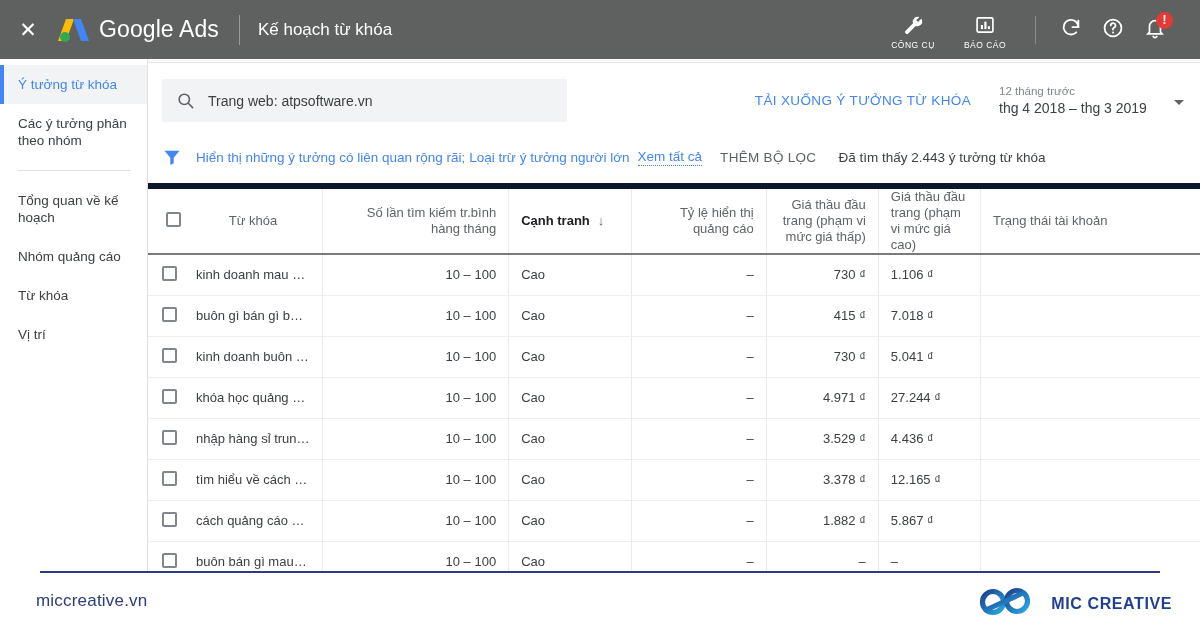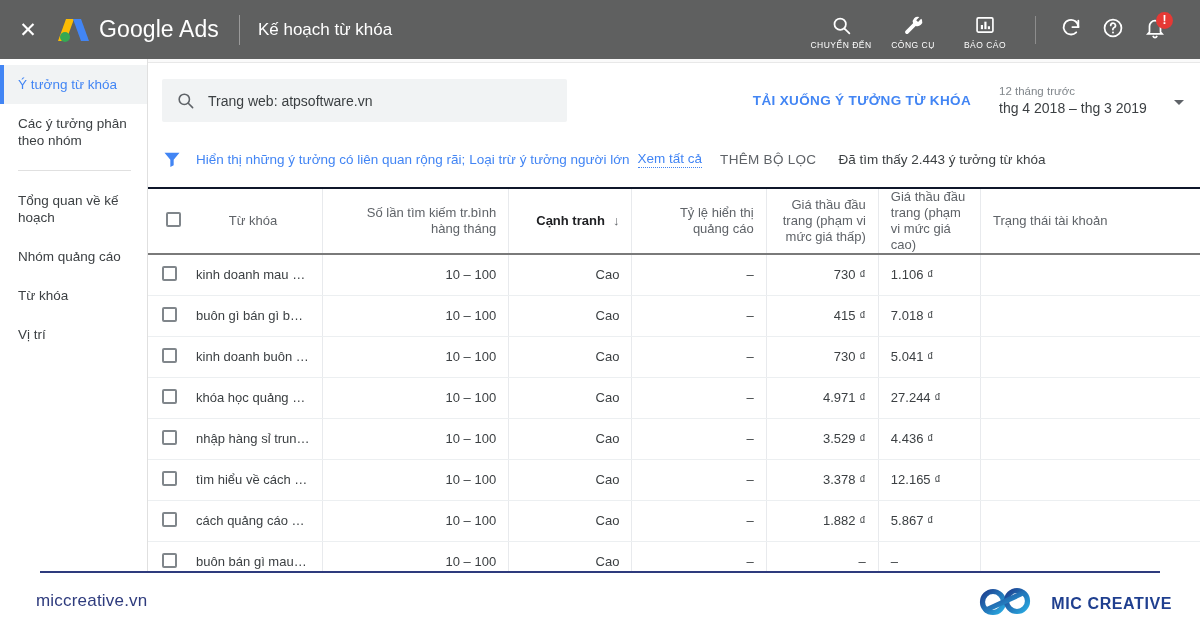--- a/index.html
+++ b/index.html
@@ -90,38 +90,38 @@
   }
   .searchbox {
     width:405px; height:43px; background:#f1f3f4; border-radius:2px;
     display:flex; align-items:center; padding:0 14px; cursor:text;
   }
   .searchbox .mag { color:#5f6368; display:flex; margin-right:13px; }
   .searchbox .sval { font-size:14px; color:#3c4043; }
 
   .dl-btn {
     margin-left:auto; color:#4285f4; font-size:13.5px; letter-spacing:.35px;
-    text-transform:uppercase; cursor:pointer; white-space:nowrap; font-weight:700;
+    text-transform:uppercase; cursor:pointer; white-space:nowrap; font-weight:400;
   }
   .daterange {
     margin-left:28px; width:185px; cursor:pointer; position:relative;
     padding-right:22px;
   }
   .dr-top { font-size:11.5px; color:#80868b; line-height:15px; }
   .dr-main { font-size:14px; color:#3c4043; line-height:18px; white-space:nowrap; }
   .dr-caret {
     position:absolute; right:0; top:16px;
     width:0;height:0;border-left:5px solid transparent;border-right:5px solid transparent;
     border-top:5px solid #5f6368;
   }
 
   .filterrow {
     position:absolute; top:72px; left:0; right:0; height:58px;
     display:flex; align-items:center; padding-left:14px; background:#fff;
-    border-bottom:2px solid #0f172a;
+    border-bottom:6px solid #0f172a;
   }
   .funnel { margin-right:14px; display:flex; align-items:center; }
   .f-link { color:#4285f4; font-size:13.5px; white-space:nowrap; cursor:pointer; }
   .f-link2 { color:#4285f4; font-size:13.5px; white-space:nowrap; cursor:pointer; margin-left:4px; }
   .f-seeall {
     color:#4285f4; font-size:13.5px; margin-left:8px; cursor:pointer;
     border-bottom:1px dotted #4285f4; padding-bottom:1px;
   }
   .f-addfilter {
     color:#5f6368; font-size:13.5px; margin-left:18px; cursor:pointer;
@@ -140,21 +140,21 @@
     height:62px; font-weight:400; color:#5f6368; padding:0 12px;
     border-bottom:2px solid #7a7a7a; vertical-align:middle;
     line-height:16px;
   }
   table.kt th.sorted { color:#202124; font-weight:700; }
   table.kt td { height:41px; padding:0 12px; border-bottom:1px solid #eceff1; }
   .col-chk { width:36px; border-right:none !important; padding-left:14px !important; padding-right:0 !important; }
   th.col-chk { border-right:none !important; }
   .col-kw { width:138px; border-right:1px solid #e8eaed; }
   .col-vol { width:186px; text-align:right;margin-left:28px; }
-  .col-comp { width:123px; text-align:right; }
+  .col-comp { width:123px; text-align:left; }
   .col-share { width:134px; text-align:right; }
   .col-low { width:112px; text-align:right; }
   .col-high { width:102px; text-align:left; }
   .col-status { width:219px; text-align:left; border-right:none !important; }
   .kw-cell {
     white-space:nowrap; overflow:hidden; text-overflow:ellipsis; color:#3c4043;
   }
   .chk {
     width:15px; height:15px; border:2px solid #80868b; border-radius:2px;
     display:inline-block; cursor:pointer; background:#fff;
@@ -191,29 +191,20 @@
         <circle cx="9" cy="22" r="5" fill="#34a853"></circle>
       </svg>
     </div>
     <div class="logo-text">Google Ads</div>
 
     <div class="topbar-divider"></div>
     <div class="page-title-top">Kế hoạch từ khóa</div>
 
     <div class="topbar-right">
 
-      <div class="tool-item">
-        <span class="ti-icon">
-          <svg width="21" height="21" viewBox="0 0 24 24" fill="none" stroke="#fff" stroke-width="2">
-            <circle cx="10.5" cy="10.5" r="6.5"></circle>
-              <line x1="15.5" y1="15.5" x2="21" y2="21" stroke-linecap="round"></line>
-          </svg>
-        </span>
-        <span class="ti-label">CHUYỂN ĐẾN</span>
-      </div>
 
       <div class="tool-item">
         <span class="ti-icon">
           <svg width="21" height="21" viewBox="0 0 24 24">
             <path d="M21.7 5.3a5.6 5.6 0 0 1-7.2 7.2L6 21a2.1 2.1 0 0 1-3-3l8.5-8.5a5.6 5.6 0 0 1 7.2-7.2l-3.6 3.6 2.1 2.1 3.5-3.6z" fill="#fff"></path>
           </svg>
         </span>
         <span class="ti-label">CÔNG CỤ</span>
       </div>
 

